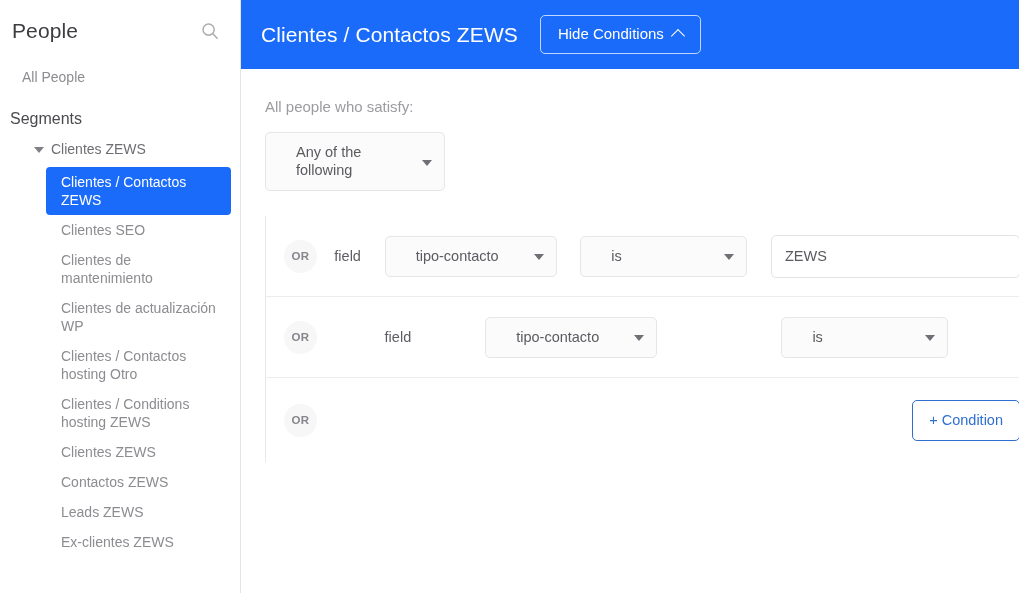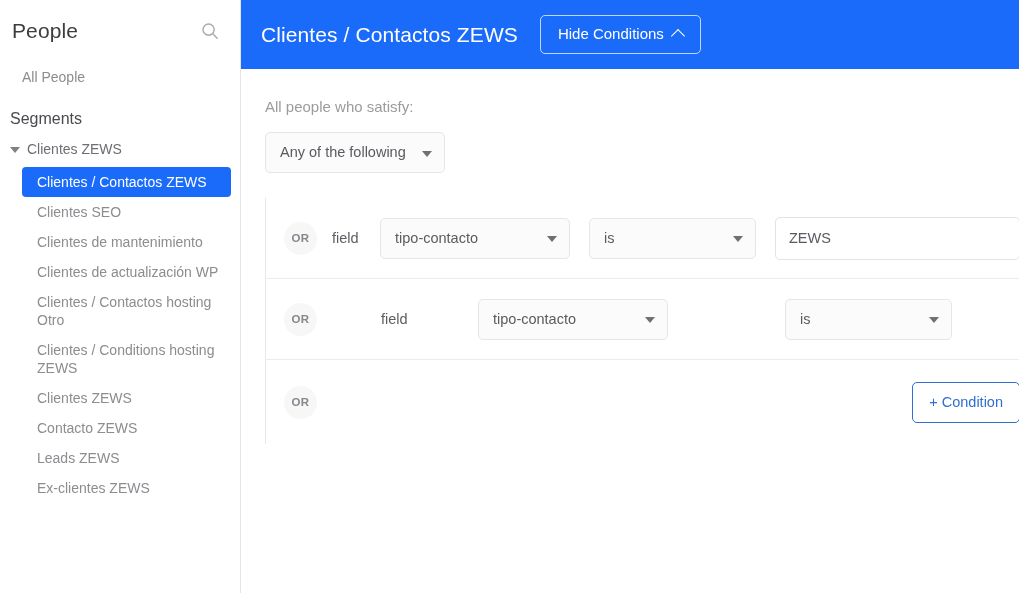--- a/index.html
+++ b/index.html
@@ -66,20 +66,21 @@
     cursor: pointer;
   }
   .section-label {
     font-size: 16px;
     color: #4a4a4f;
     padding: 17px 22px 5px 10px;
     line-height: 20px;
   }
   .group {
     margin-top: 2px;
+    margin-left: 24px;
   }
   .group-header {
     display: flex;
     align-items: center;
     gap: 7px;
     padding: 4px 22px 4px 10px;
     cursor: pointer;
   }
   .caret {
     width: 0;
@@ -174,21 +175,21 @@
   .sel {
     -webkit-appearance: none;
     appearance: none;
     background: #fbfbfb;
     border: 1px solid #e6e6e8;
     border-radius: 5px;
     font-size: 14.5px;
     color: #5a5a60;
     font-family: "Liberation Sans", sans-serif;
     line-height: 18px;
-    padding: 10px 34px 11px 14px;
+    padding: 10px 34px 11px 30px;
     box-sizing: border-box;
     cursor: pointer;
   }
   .sel-wrap {
     position: relative;
     display: inline-block;
   }
   .sel-arrow {
     position: absolute;
     right: 13px;
@@ -236,21 +237,21 @@
     letter-spacing: 0.3px;
     flex: 0 0 auto;
   }
   .field-label {
     font-size: 14.5px;
     color: #5d5d63;
     margin-left: 15px;
     width: 48px;
     flex: 0 0 auto;
   }
-  .field-sel { width: 190px; }
+  .field-sel { width: 172px; }
   .op-sel { width: 167px; }
   .cond-gap { width: 19px; flex: 0 0 auto; }
   .val-input {
     width: 249px;
     box-sizing: border-box;
     border: 1px solid #e3e3e6;
     border-radius: 5px;
     background: #ffffff;
     font-size: 14.5px;
     color: #5a5a60;
@@ -302,21 +303,21 @@
       </div>
 
       <div class="seg-list">
         <div class="seg-item active">Clientes / Contactos ZEWS</div>
         <div class="seg-item">Clientes SEO</div>
         <div class="seg-item">Clientes de mantenimiento</div>
         <div class="seg-item">Clientes de actualización WP</div>
         <div class="seg-item">Clientes / Contactos hosting Otro</div>
         <div class="seg-item">Clientes / Conditions hosting ZEWS</div>
         <div class="seg-item">Clientes ZEWS</div>
-        <div class="seg-item">Contacto ZEWS</div>
+        <div class="seg-item">Contactos ZEWS</div>
         <div class="seg-item">Leads ZEWS</div>
         <div class="seg-item">Ex-clientes ZEWS</div>
       </div>
     </div>
   </aside>
 
   <main class="main">
 
     <header class="topbar">
       <div class="topbar-title">Clientes / Contactos ZEWS</div>

